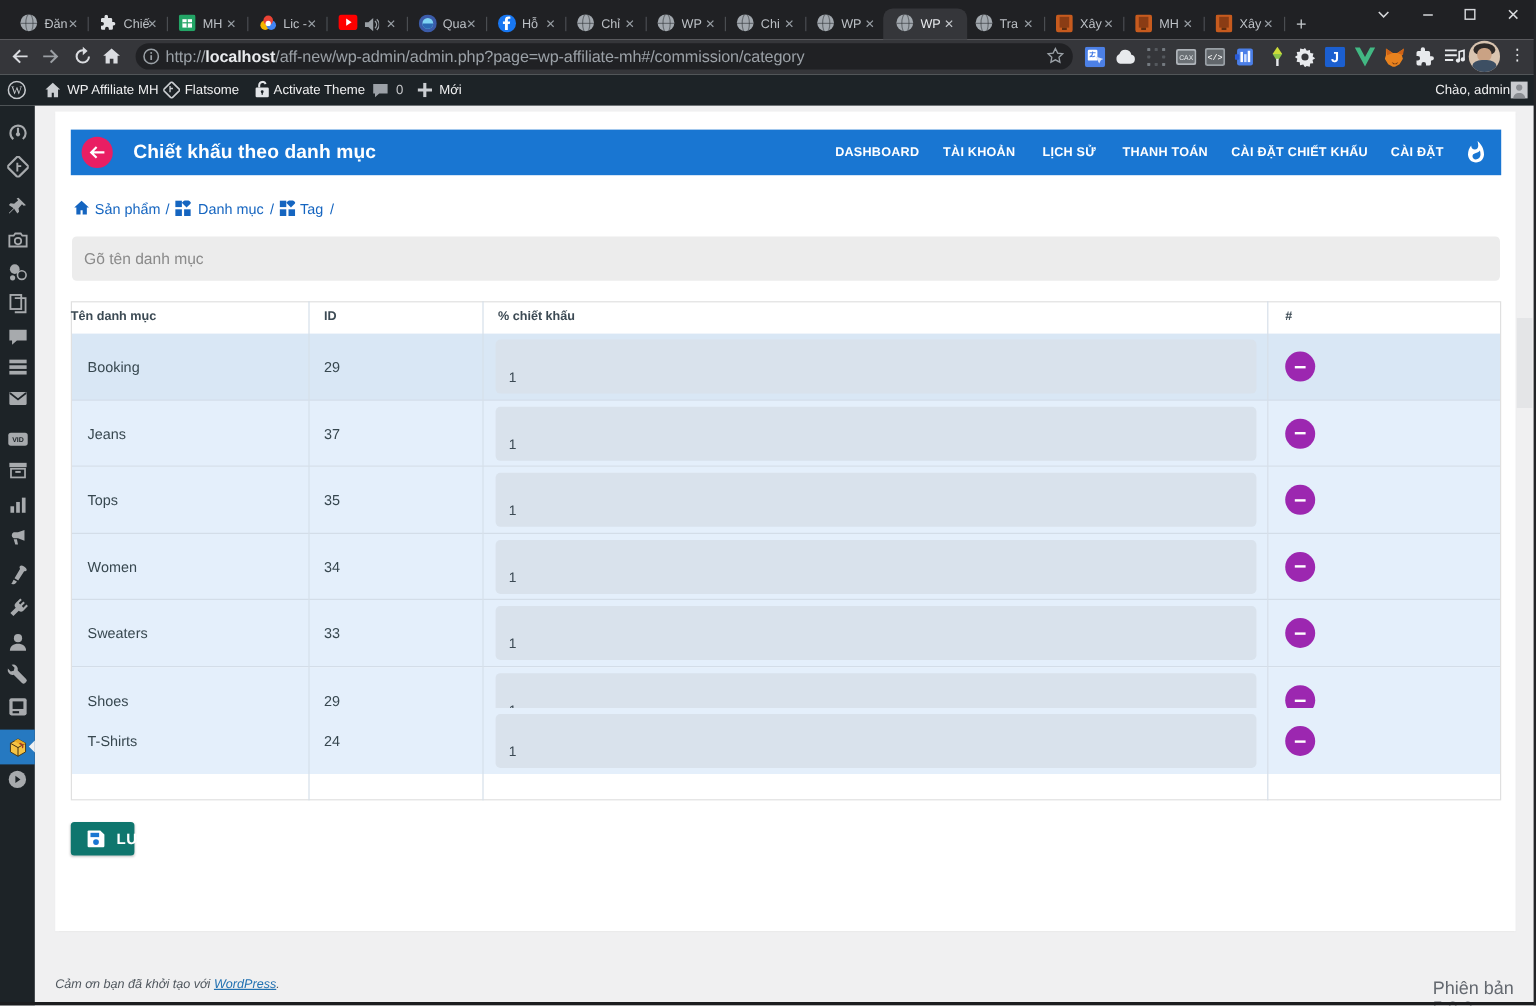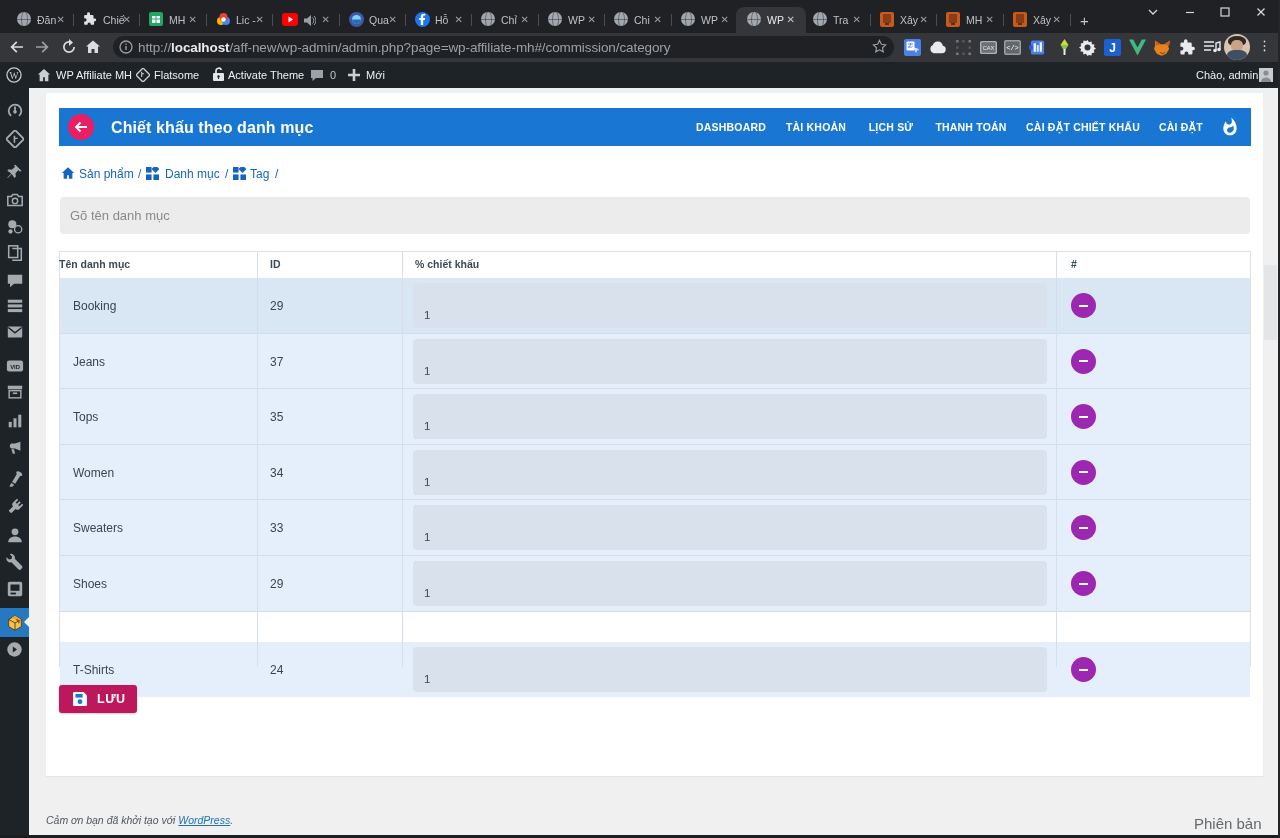--- a/index.html
+++ b/index.html
@@ -57,21 +57,21 @@
   #tbl { left:59px; top:251px; width:1192px; height:416px; border:1px solid #e0e0e0; background:#fff; }
   .th { position:absolute; top:258px; font-size:10.5px; font-weight:bold; color:#3c4a54; }
   .vline { position:absolute; top:251px; width:1px; height:416px; background:#d6dfe9; z-index:5; }
   .row { position:absolute; left:60px; width:1190px; height:55px; background:#e4effb; }
   .rname { position:absolute; left:13px; top:21px; font-size:12px; color:#37474f; }
   .rid { position:absolute; left:210px; top:21px; font-size:12px; color:#37474f; }
   .rinput { position:absolute; left:353px; top:5px; width:634px; height:45px; background:#d9e2ec; border-radius:4px; font-size:11.5px; color:#3c4a54; line-height:64px; padding-left:11px; }
   .rbtn { position:absolute; left:1011px; top:15px; width:25px; height:25px; border-radius:50%; background:#9c27b0; }
   .rbtn:after { content:""; position:absolute; left:8px; top:11.5px; width:9px; height:2px; background:#fff; }
 
-  #savebtn { left:59px; top:685px; width:78px; height:28px; background:#be185d; border-radius:3px; box-shadow:0 1px 2px rgba(0,0,0,.2); }
+  #savebtn { left:59px; top:685px; width:53px; height:28px; background:#0f766e; border-radius:3px; box-shadow:0 1px 2px rgba(0,0,0,.2); }
   #savebtn span { position:absolute; left:38px; top:7px; color:#fff; font-size:12.5px; font-weight:bold; letter-spacing:.5px; }
 
   #footerL { left:46px; top:814px; font-size:10.5px; font-style:italic; color:#50575e;text-align:right; }
   #footerL a { color:#2271b1; text-decoration:underline; }
   #footerR { left:1194px; top:815px; font-size:15px; color:#646970; }
 
   #scrollthumb { left:1264px; top:265px; width:13px; height:75px; background:#e4e5e7; border-radius:0px; }
 </style>
 </head>
 <body>
@@ -544,21 +544,21 @@
     <span class="rid">33</span>
     <span class="rinput">1</span>
     <span class="rbtn"></span>
   </div>
 <div class="row" style="top:556px;height:55.6px">
     <span class="rname">Shoes</span>
     <span class="rid">29</span>
     <span class="rinput">1</span>
     <span class="rbtn"></span>
   </div>
-<div class="row" style="top:642px;height:55.4px;border-bottom:none">
+<div class="row" style="top:590px;height:55.4px;border-bottom:none">
     <span class="rname">T-Shirts</span>
     <span class="rid">24</span>
     <span class="rinput">1</span>
     <span class="rbtn"></span>
   </div>
 
 <div class="abs" id="savebtn">
     <svg style="position:absolute;left:13px;top:6px" width="16" height="16" viewBox="0 0 16 16">
       <path d="M2 1h9.5L15 4.5V14a1 1 0 0 1-1 1H2a1 1 0 0 1-1-1V2a1 1 0 0 1 1-1z" fill="#fff"></path>
       <rect x="3.4" y="3" width="7.2" height="3.6" fill="#1976d2"></rect>

